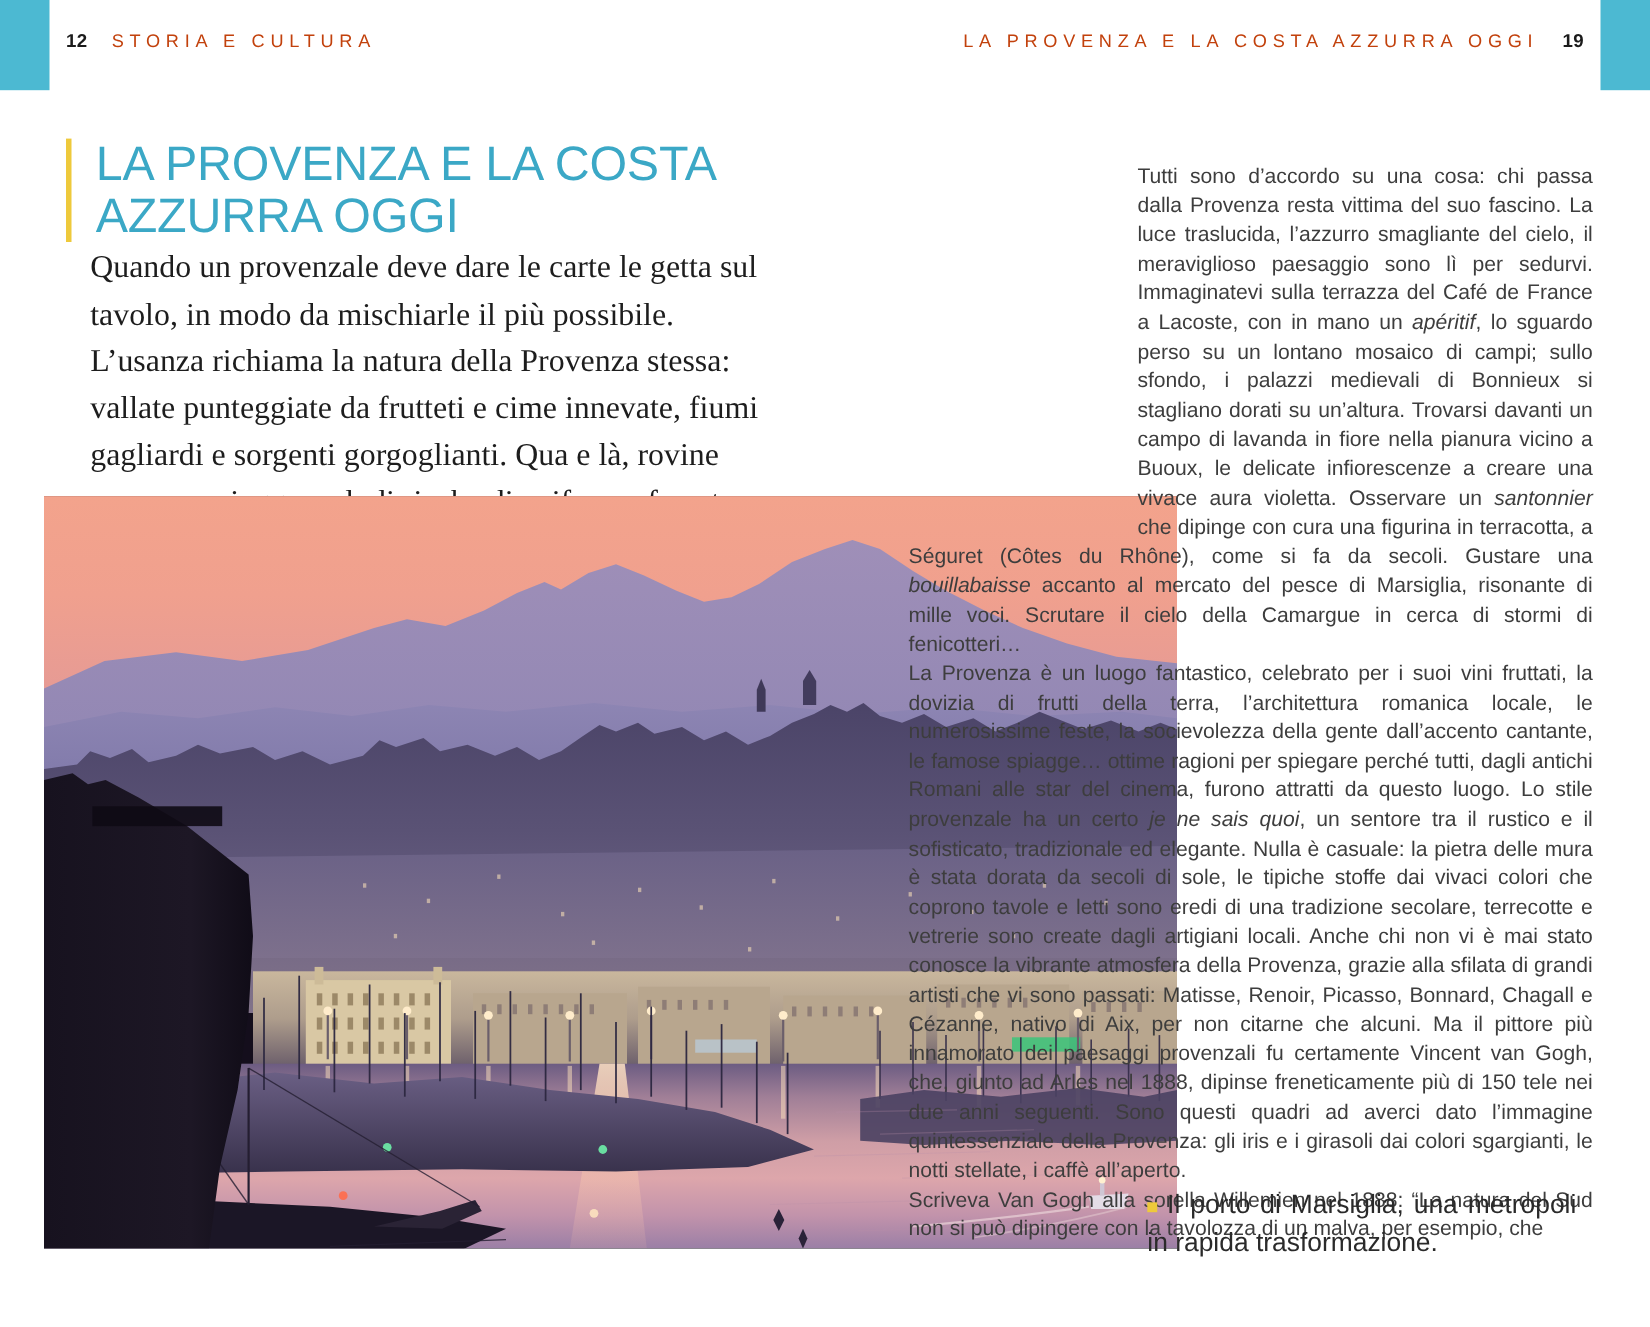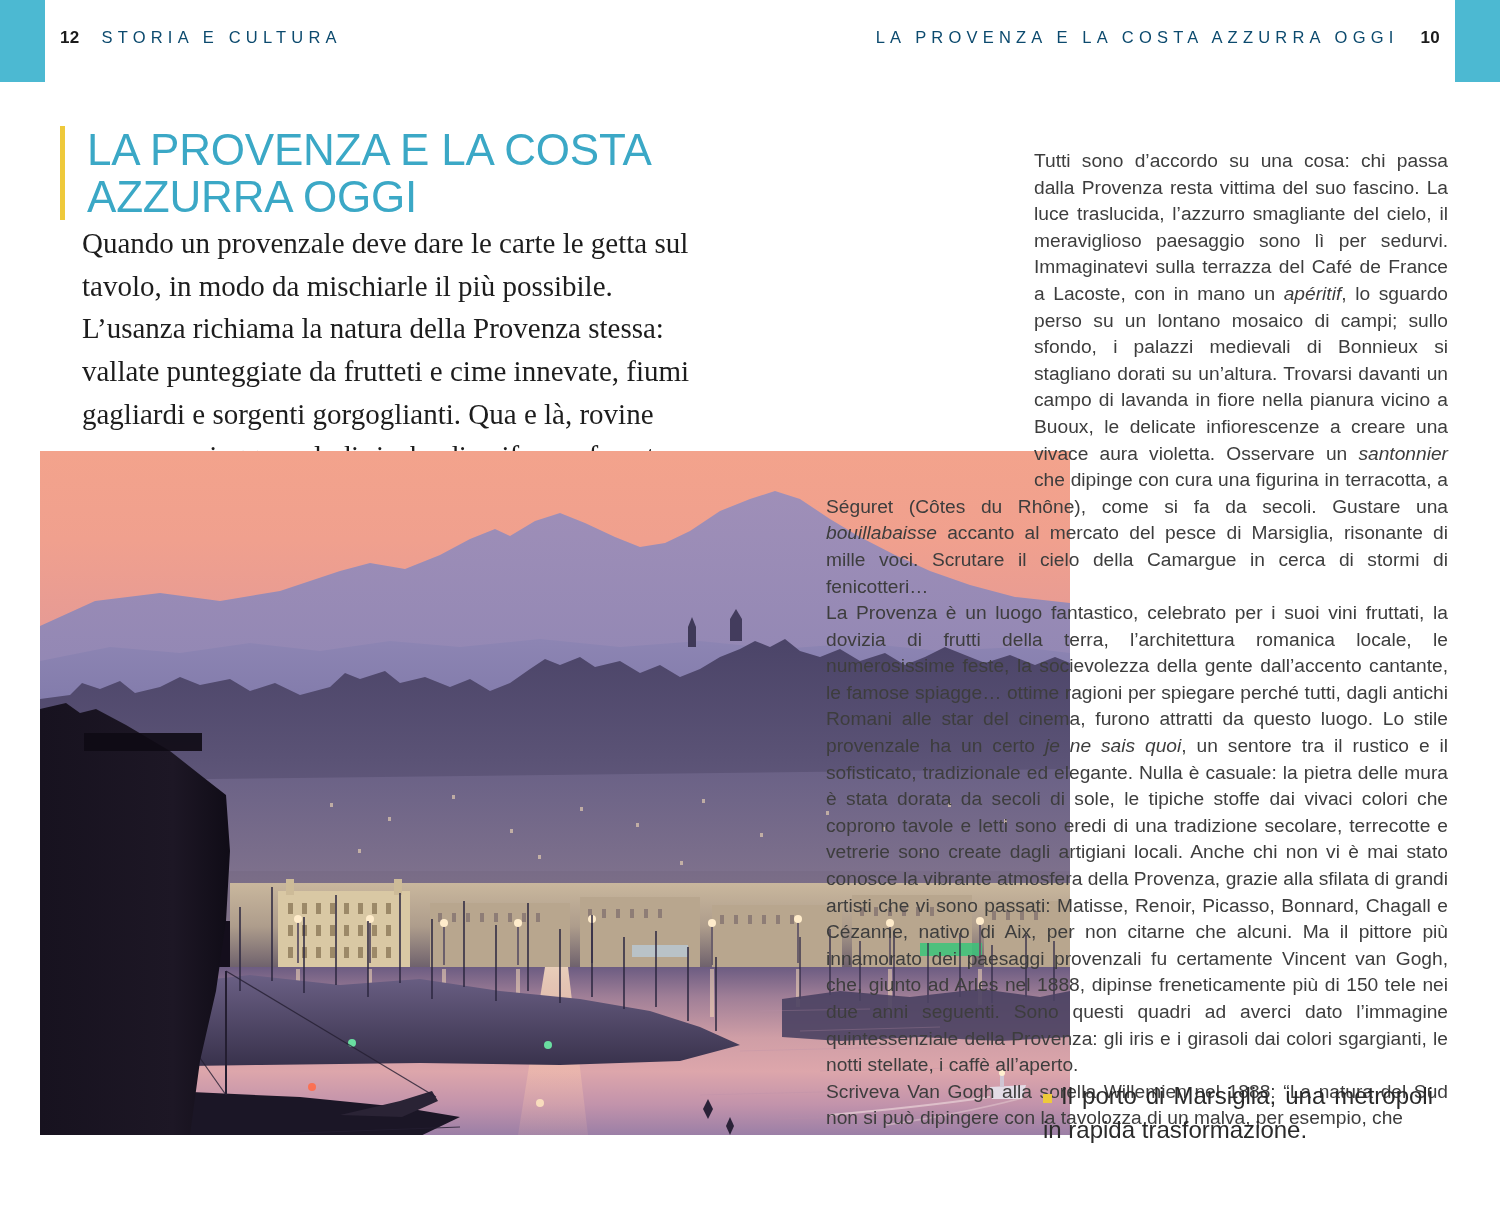--- a/index.html
+++ b/index.html
@@ -38,21 +38,21 @@
     justify-content: space-between;
   }
   .folio {
     font-size: 17px;
     font-weight: bold;
     color: #1b1b1b;
     letter-spacing: 0.3px;
   }
   .running-title {
     font-size: 16.5px;
-    color: #0c4a6e;
+    color: #c2410c;
     letter-spacing: 5.2px;
     white-space: nowrap;
   }
   .header-left, .header-right {
     display: flex;
     align-items: baseline;
   }
   .header-left .folio  { margin-right: 22px; }
   .header-right .folio { margin-left: 22px; }
 
@@ -167,21 +167,21 @@
 <div class="corner-block left"></div>
 <div class="corner-block right"></div>
 
 <div class="header-row">
   <div class="header-left">
     <span class="folio">12</span>
     <span class="running-title">STORIA E CULTURA</span>
   </div>
   <div class="header-right">
     <span class="running-title">LA PROVENZA E LA COSTA AZZURRA OGGI</span>
-    <span class="folio">10</span>
+    <span class="folio">19</span>
   </div>
 </div>
 
 <div class="page-left">
 
   <div class="headline-wrap">
     <div class="headline-rule"></div>
     <h1 class="headline">LA PROVENZA E LA COSTA AZZURRA OGGI</h1>
   </div>
 

